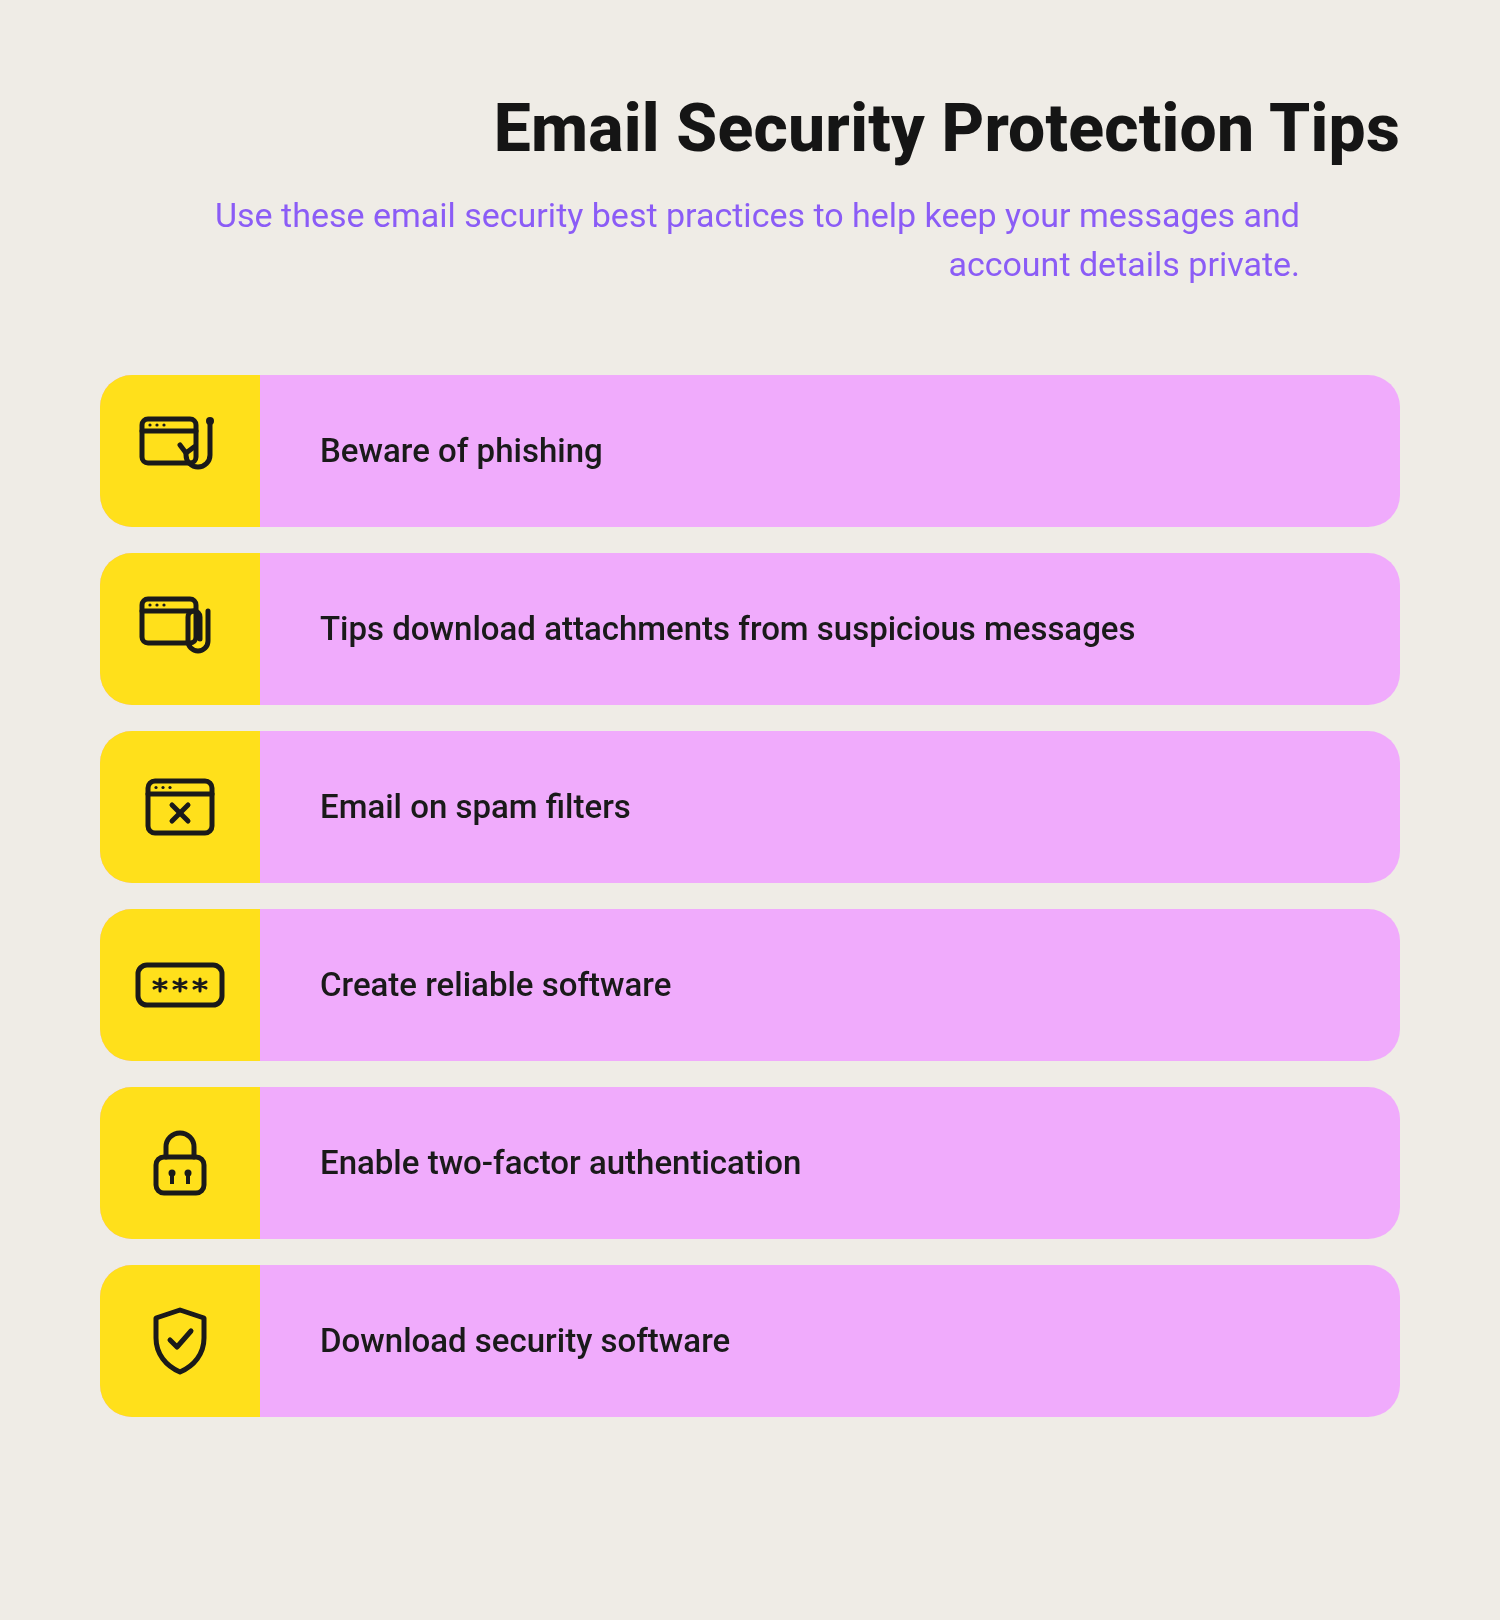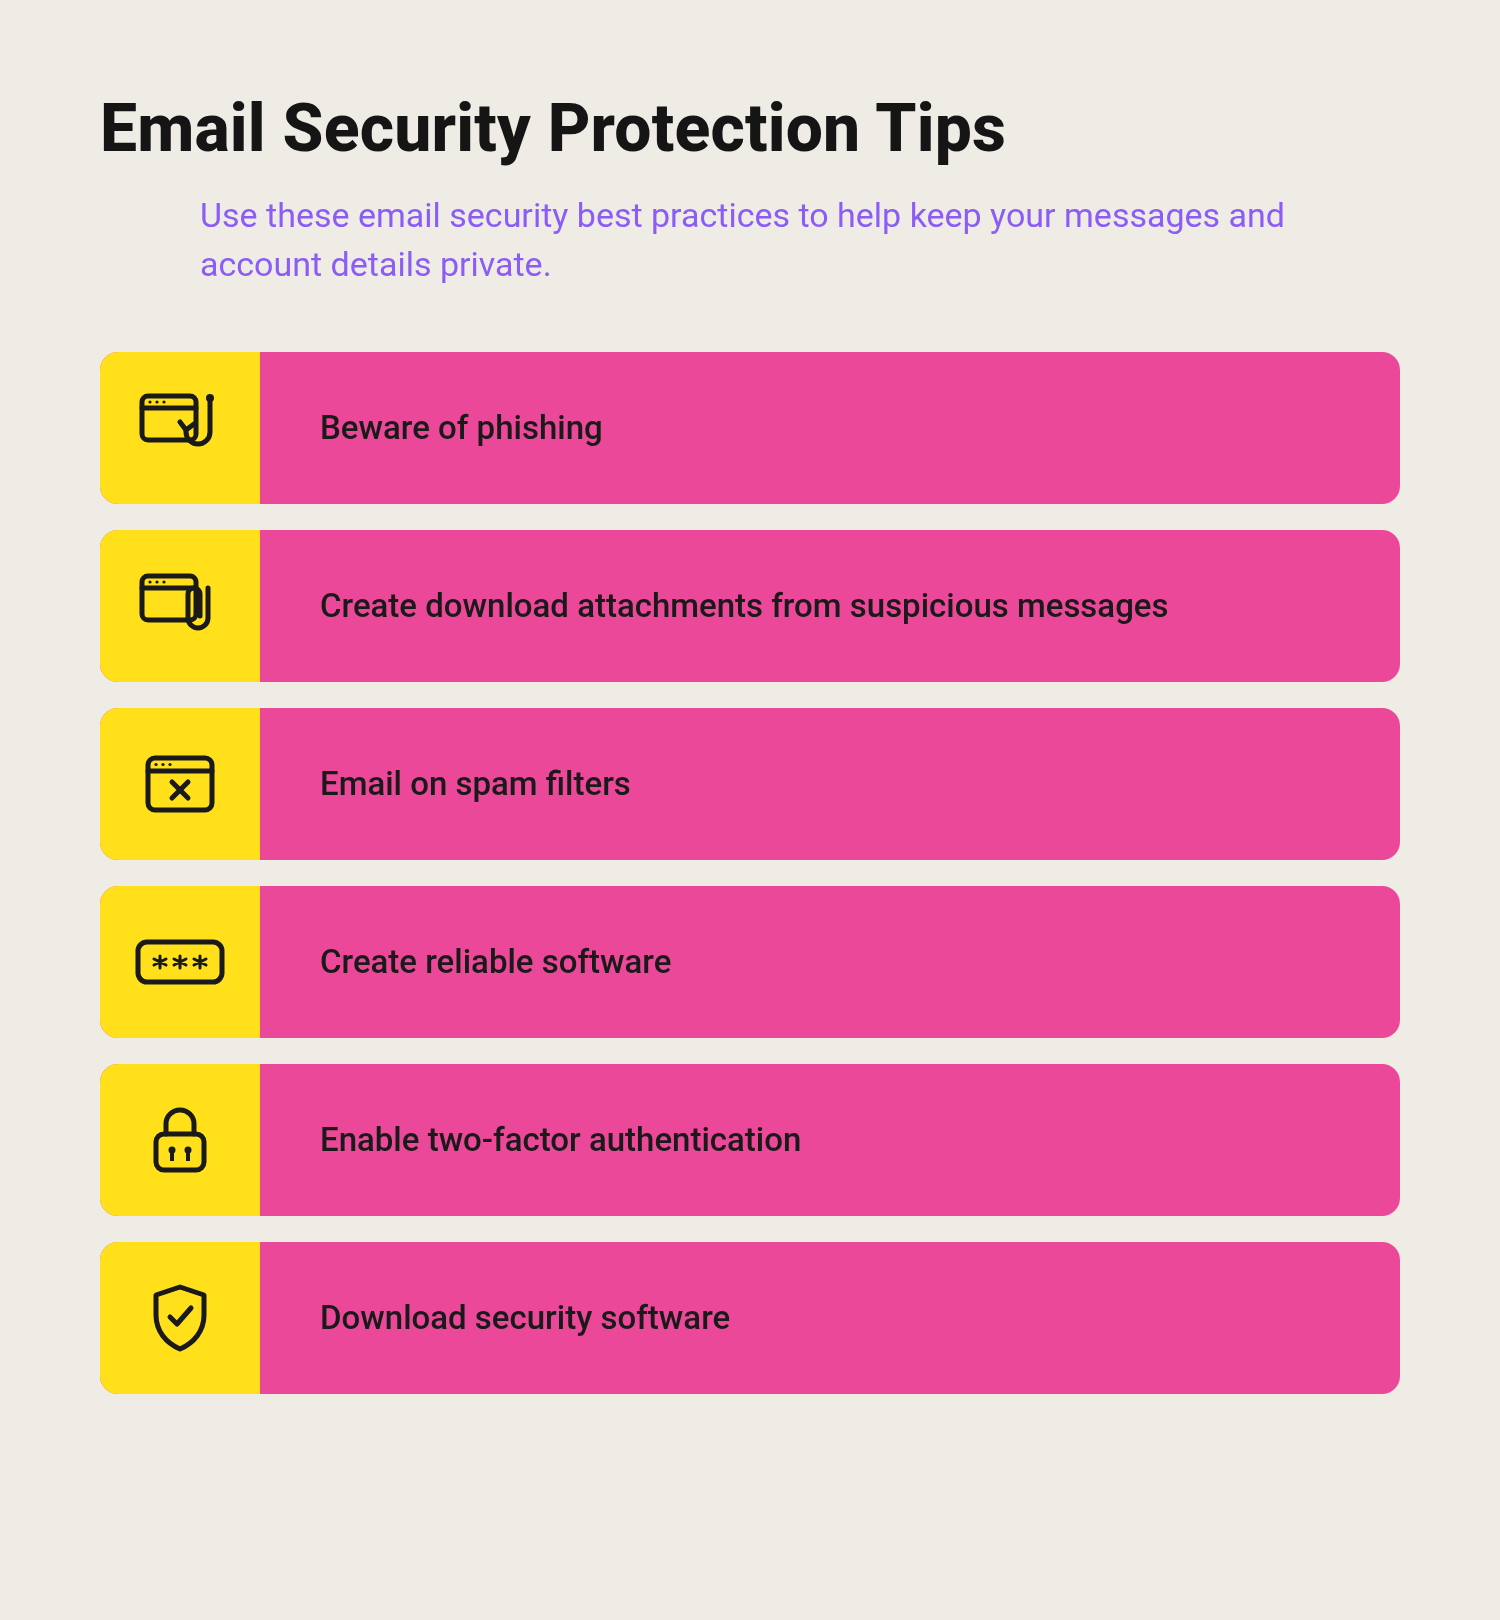--- a/index.html
+++ b/index.html
@@ -3,42 +3,42 @@
 <meta charset="utf-8">
 <style>
   * { box-sizing: border-box; margin: 0; padding: 0; }
   html, body { width: 1500px; height: 1620px; }
   body {
     background: #efece6;
     font-family: -apple-system, BlinkMacSystemFont, "Segoe UI", Roboto, Helvetica, Arial, sans-serif;
     color: #1a1a1a;
     padding: 90px 100px 60px 100px;
   }
-  .header { text-align: left; margin-bottom: 62px; }
+  .header { text-align: right; margin-bottom: 85px; }
   .title {
     font-size: 66px;
     font-weight: 800;
     letter-spacing: 0.2px;
     color: #151515;
     margin-bottom: 24px;
   }
   .subtitle {
     font-size: 34px;
     font-weight: 400;
     color: #8b5cf6;
     line-height: 1.45;
     max-width: 1100px;
     margin: 0 auto;
   }
   .tips { display: flex; flex-direction: column; gap: 26px; }
   .tip {
     display: flex;
     align-items: stretch;
-    background: #ec4899;
-    border-radius: 18px;
+    background: #f0abfc;
+    border-radius: 32px;
     overflow: hidden;
     height: 152px;
   }
   .icon-box {
     width: 160px;
     flex: 0 0 160px;
     background: #ffe01b;
     display: flex;
     align-items: center;
     justify-content: center;
@@ -86,21 +86,21 @@
       <svg width="84" height="72" viewBox="0 0 84 72" fill="none" stroke="#1a1a1a" stroke-width="5" stroke-linecap="round" stroke-linejoin="round">
         <rect x="4" y="6" width="54" height="44" rx="6"></rect>
         <line x1="4" y1="18" x2="58" y2="18"></line>
         <circle cx="12" cy="12" r="1.6" fill="#1a1a1a" stroke="none"></circle>
         <circle cx="19" cy="12" r="1.6" fill="#1a1a1a" stroke="none"></circle>
         <circle cx="26" cy="12" r="1.6" fill="#1a1a1a" stroke="none"></circle>
 
         <path d="M70 18 v30 a10 10 0 0 1 -20 0 V24 a6 6 0 0 1 12 0 v22"></path>
       </svg>
     </div>
-    <div class="tip-label">Create download attachments from suspicious messages</div>
+    <div class="tip-label">Tips download attachments from suspicious messages</div>
   </div>
 
   <div class="tip">
     <div class="icon-box">
       <svg width="72" height="60" viewBox="0 0 72 60" fill="none" stroke="#1a1a1a" stroke-width="5" stroke-linecap="round" stroke-linejoin="round">
         <rect x="4" y="4" width="64" height="52" rx="7"></rect>
         <line x1="4" y1="17" x2="68" y2="17"></line>
         <circle cx="12" cy="10.5" r="1.6" fill="#1a1a1a" stroke="none"></circle>
         <circle cx="19" cy="10.5" r="1.6" fill="#1a1a1a" stroke="none"></circle>
         <circle cx="26" cy="10.5" r="1.6" fill="#1a1a1a" stroke="none"></circle>

